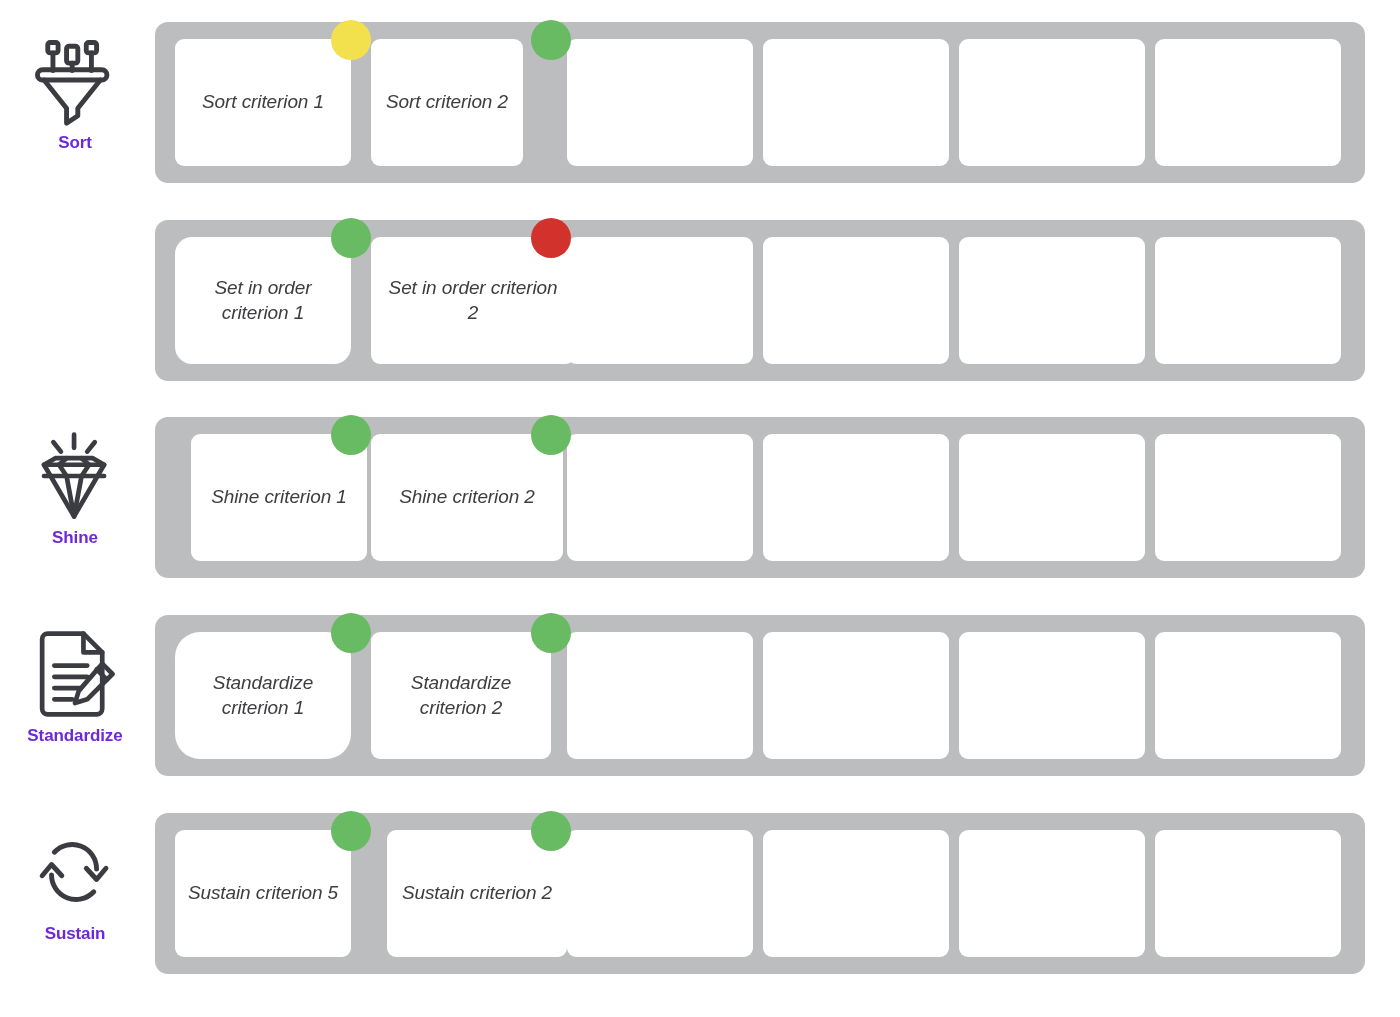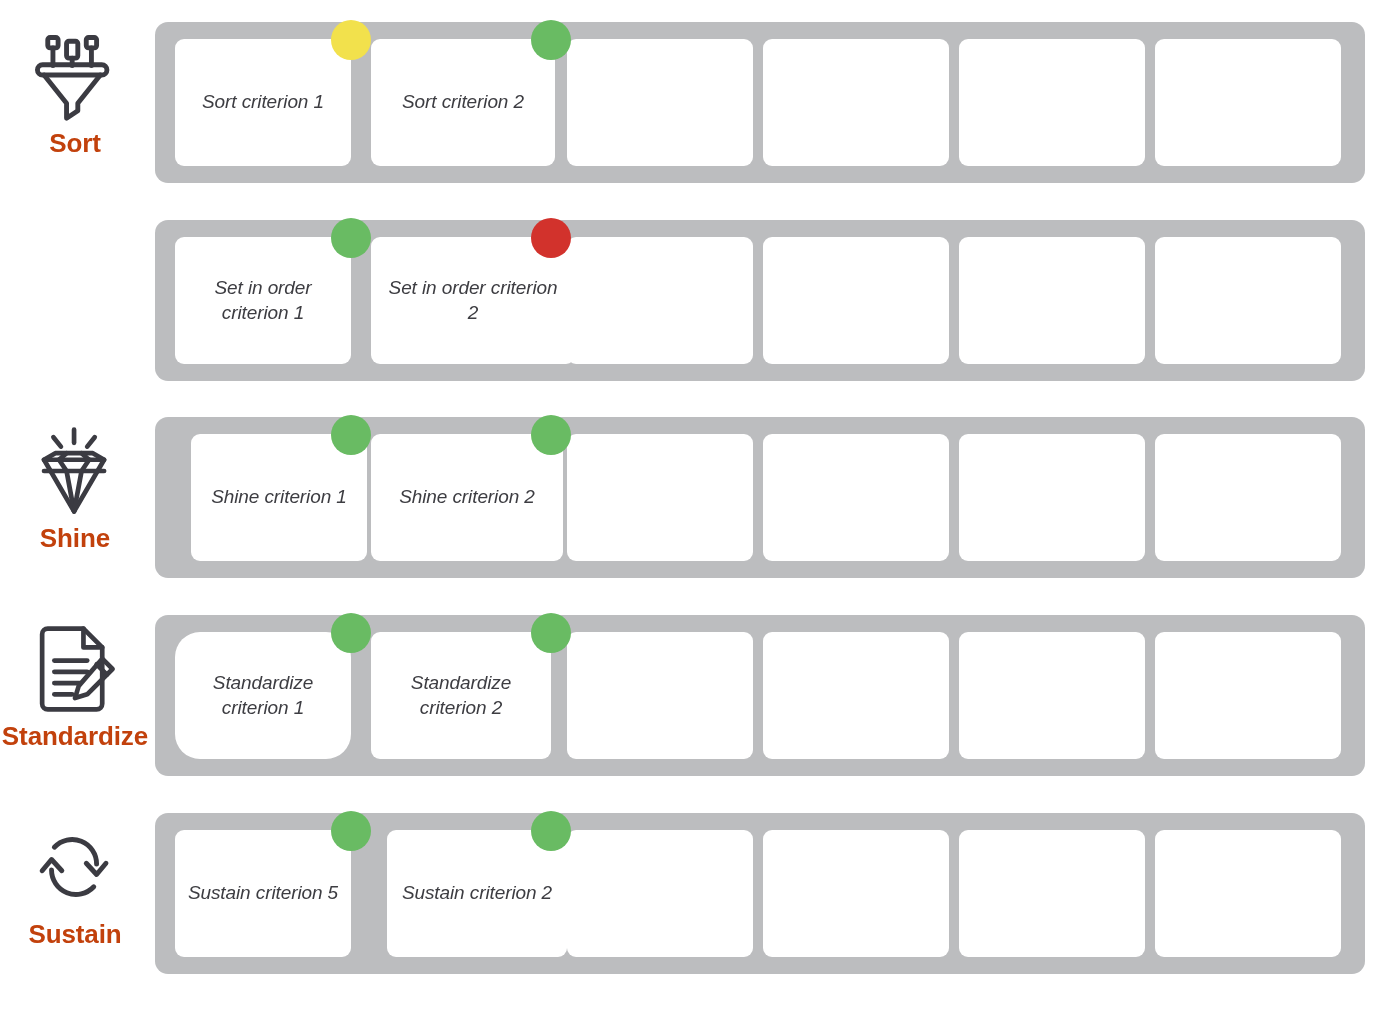--- a/index.html
+++ b/index.html
@@ -44,23 +44,23 @@
     height: 92px;
     display: flex;
     align-items: center;
     justify-content: center;
   }
   .row-icon svg {
     display: block;
   }
   .row-label {
     margin-top: 6px;
-    font-size: 26px;
+    font-size: 17px;
     font-weight: bold;
-    color: #c2410c;
+    color: #6d28d9;
     text-align: right;
     white-space: nowrap;
     letter-spacing: -0.1px;
   }
 
   
   .track {
     position: absolute;
     left: 155px;
     top: 17px;
@@ -112,41 +112,41 @@
             <use xlink:href="#icon-funnel-icon"></use>
           </svg>
         </div>
         <div class="row-label">Sort</div>
       </div>
       <div class="track">
         <div class="card" style="left: 20px; width: 176px;">
           <div class="card-text">Sort criterion 1</div>
         </div>
         <div class="dot" style="background: rgb(242, 225, 76); left: 176px;"></div>
-        <div class="card" style="left: 216px; width: 184px;">
+        <div class="card" style="left: 216px; width: 152px;">
           <div class="card-text">Sort criterion 2</div>
         </div>
         <div class="dot" style="background: rgb(105, 187, 99); left: 376px;"></div>
         <div class="card" style="left: 412px; width: 186px;">
           <div class="card-text"></div>
         </div>
         <div class="card" style="left: 608px; width: 186px;">
           <div class="card-text"></div>
         </div>
         <div class="card" style="left: 804px; width: 186px;">
           <div class="card-text"></div>
         </div>
         <div class="card" style="left: 1000px; width: 186px;">
           <div class="card-text"></div>
         </div>
       </div>
     </div>
     <div class="row" style="top: 203px;">
       <div class="track">
-        <div class="card" style="left: 20px; width: 176px;">
+        <div class="card" style="left: 20px; width: 176px; border-radius: 17px;">
           <div class="card-text">Set in order criterion 1</div>
         </div>
         <div class="dot" style="background: rgb(105, 187, 99); left: 176px;"></div>
         <div class="card" style="left: 216px; width: 204px;">
           <div class="card-text">Set in order criterion 2</div>
         </div>
         <div class="dot" style="background: rgb(210, 50, 44); left: 376px;"></div>
         <div class="card" style="left: 412px; width: 186px;">
           <div class="card-text"></div>
         </div>

